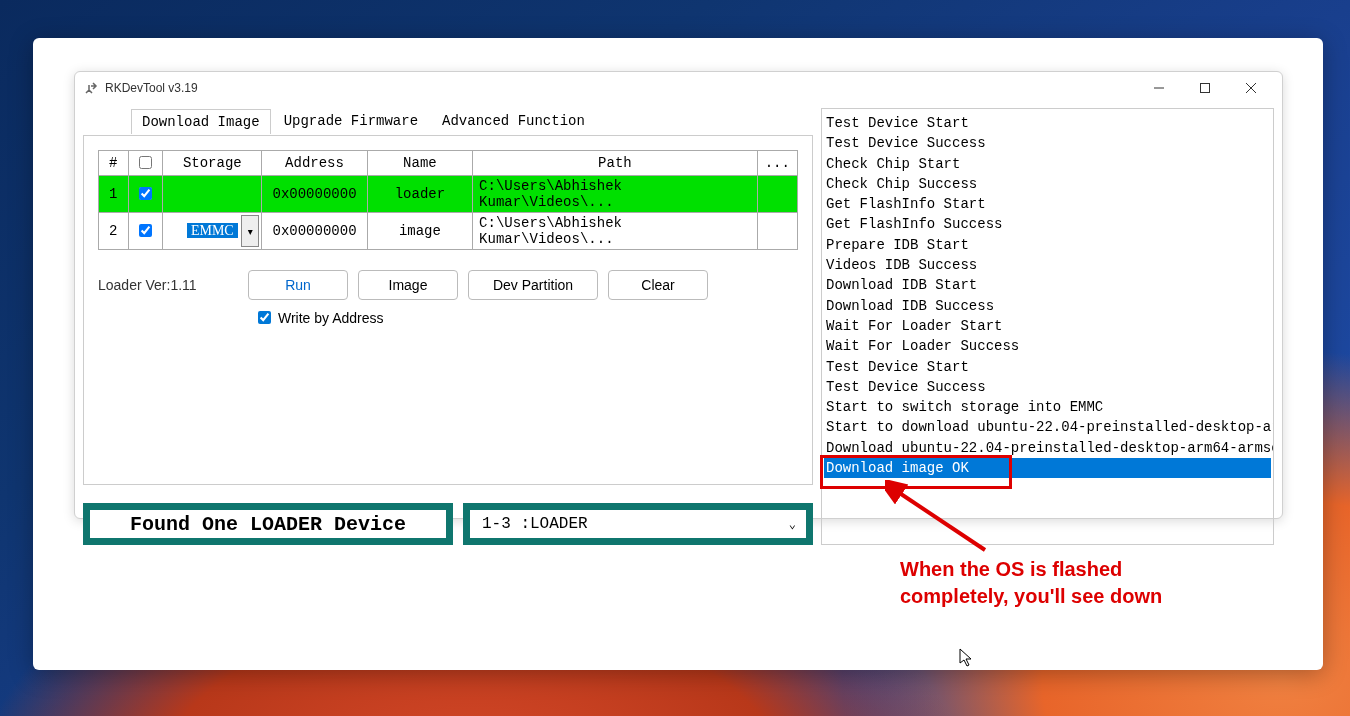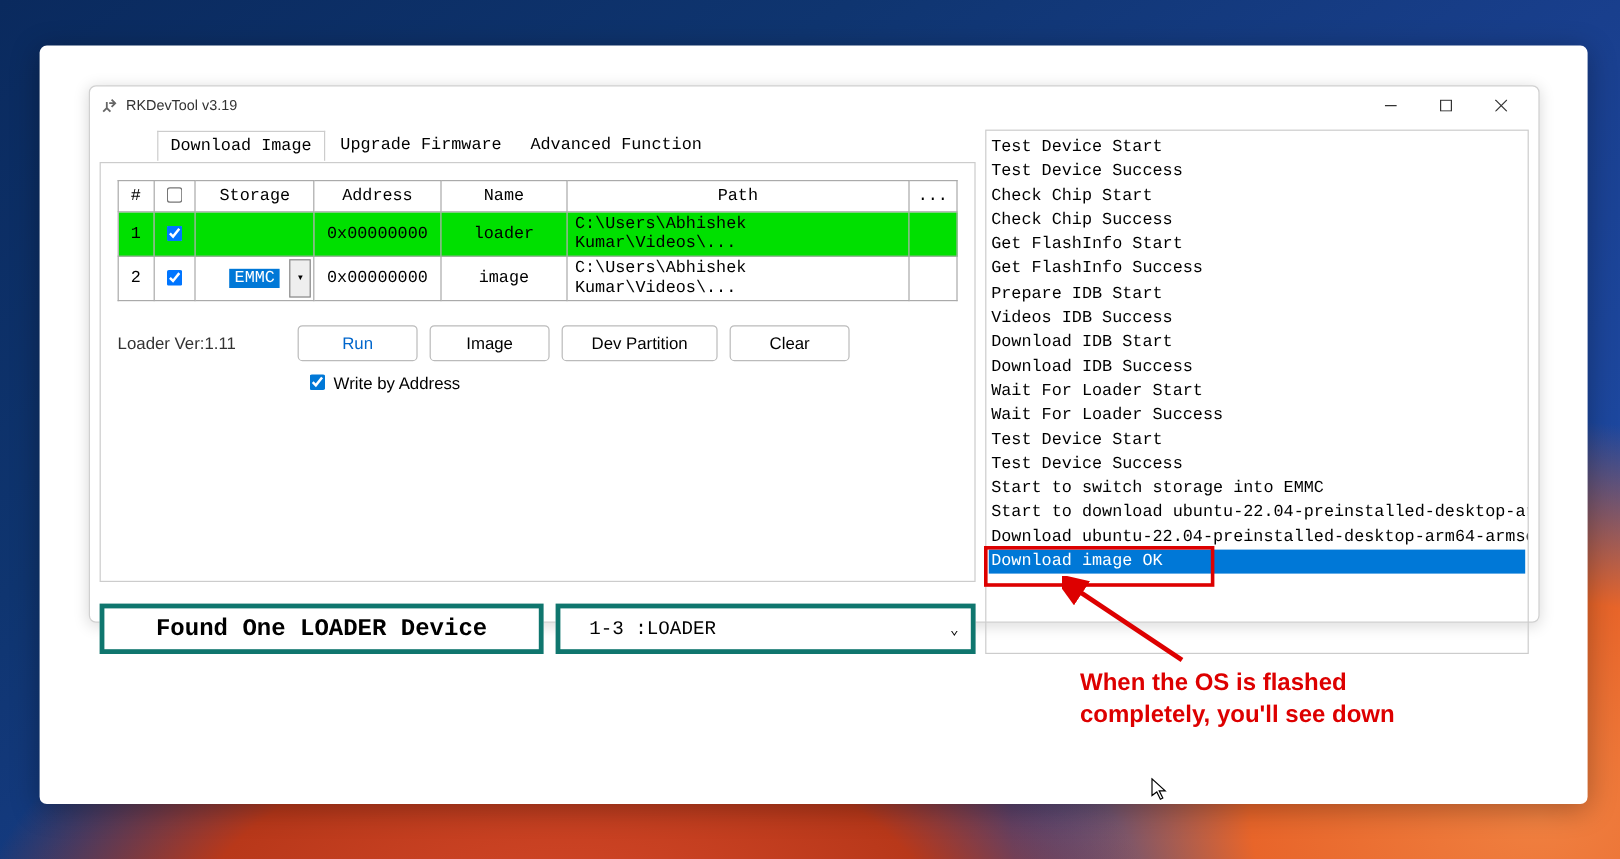--- a/index.html
+++ b/index.html
@@ -93,21 +93,21 @@
   }
   .table th, .table td {
     border: 1px solid #aaa;
     padding: 2px 6px;
     text-align: center;
     background: #fff;
   }
   .table th { font-weight: normal; }
   .table .path-cell { text-align: left; }
   .row-green td { background: #00e000 !important; }
-  .storage-cell { position: relative; }
+  .storage-cell { position: relative; font-family: Liberation Serif, serif; }
   .storage-sel {
     background: #0078d7; color:#fff; padding: 0 4px;
   }
   .dropdown-arrow {
     position:absolute; right:2px; top:2px; bottom:2px; width:18px;
     border:1px solid #888; background:#eee;
     display:flex; align-items:center; justify-content:center;
     font-size:10px;
   }
   .bottom-controls {
@@ -118,22 +118,22 @@
   .btn {
     border:1px solid #bbb; background:#fff; border-radius:4px;
     padding: 6px 0; width:100px; text-align:center; font-size:14px;
     cursor:pointer;
   }
   .btn.run { color:#0066cc; }
   .write-check { display:flex; align-items:center; gap:4px; margin-top:8px; margin-left:156px; font-size:14px; }
   .write-check input { accent-color:#0078d7; }
   .status-row { display:flex; gap:10px; margin-top:18px; }
   .status-box {
-    border:4px solid #0f766e; background:#fff; height:42px;
-    display:flex; align-items:center; padding:0 24px;
+    border:7px solid #0f766e; background:#fff; height:42px;
+    display:flex; align-items:center; padding:0 12px;
     font-family: "Courier New", monospace;
   }
   .status-box.found { font-size:20px; font-weight:bold; width:370px; justify-content:center; }
   .status-box.sel { font-size:16px; flex:1; position:relative; }
   .sel-arrow { position:absolute; right:10px; font-size:12px; }
   .right-pane {
     flex:1;
     border:1px solid #ccc;
     font-family:"Courier New", monospace;
     font-size:14px;

